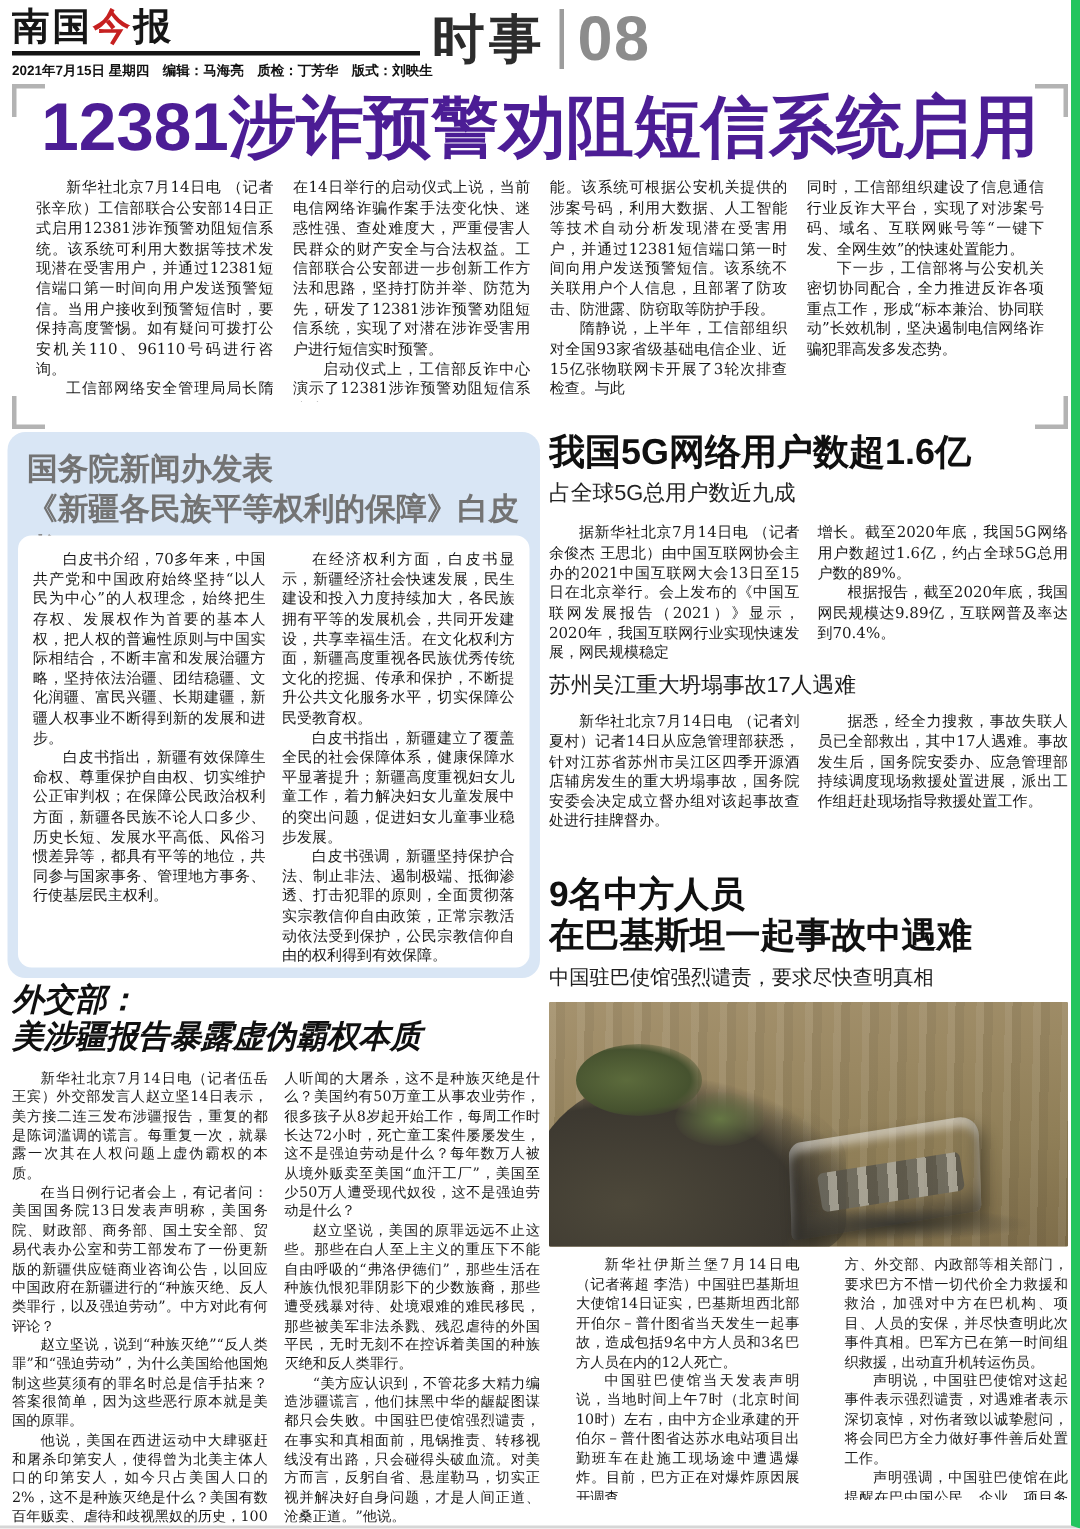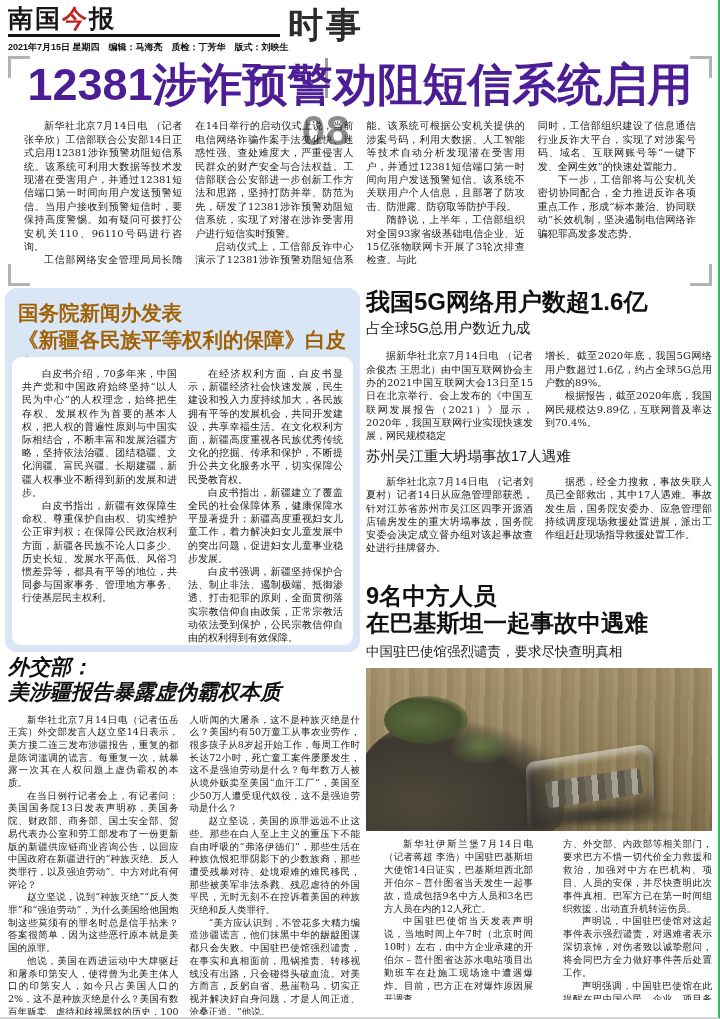--- a/index.html
+++ b/index.html
@@ -1,29 +1,29 @@
 <!DOCTYPE html>
 <html><head>
 <meta charset="utf-8">
 <style>
   * { margin:0; padding:0; box-sizing:border-box; }
   html,body { background:#e9e9e9; }
   .page {
     position:relative; width:720px; height:1019px; margin:0 auto;
     background:#ffffff; overflow:hidden; color:#1a1a1a;
     font-family:"DejaVu Serif", serif;
-    border-right:2px solid #22c55e; border-bottom:2px solid #d6d6d6;
+    border-right:6px solid #22c55e; border-bottom:2px solid #d6d6d6;
   }
   
   .masthead { position:absolute; left:8px; top:6px; width:280px; }
   .logo { font-family:"Liberation Sans", sans-serif; font-weight:900; font-size:25px; letter-spacing:2px; color:#161616; line-height:1; }
   .logo .red { color:#c62020; }
   .masthead-rule { width:272px; border-bottom:3px solid #141414; margin-top:3px; }
   .dateline { margin-top:4px; font-family:"Liberation Sans", sans-serif; font-weight:bold; font-size:9px; color:#111; white-space:nowrap; }
-  .section-block { position:absolute; left:288px; top:2px; display:flex; align-items:center; gap:9px; font-family:"Liberation Sans", sans-serif;flex-direction:column; }
+  .section-block { position:absolute; left:288px; top:2px; display:flex; align-items:center; gap:9px; font-family:"Liberation Sans", sans-serif; }
   .section-name { font-size:35px; font-weight:bold; color:#2c2c2c; letter-spacing:3px; }
   .vbar { width:3px; height:40px; background:#9c9c9c; }
   .page-num { font-size:42px; font-weight:bold; color:#8c8c8c; letter-spacing:1px; }
 
   
   .lead { position:absolute; left:8px; top:56px; width:704px; height:230px; }
   .corner { position:absolute; width:22px; height:22px; }
   .c-tl { top:0; left:0; border-top:3px solid #b3b3b3; border-left:3px solid #b3b3b3; }
   .c-tr { top:0; right:0; border-top:3px solid #b3b3b3; border-right:3px solid #b3b3b3; }
   .c-bl { bottom:0; left:0; border-bottom:3px solid #b3b3b3; border-left:3px solid #b3b3b3; }
@@ -34,21 +34,21 @@
     font-size:45px; line-height:1.12; color:#4c1d95; letter-spacing:0px; white-space:nowrap;
   }
   .lead-body { display:flex; gap:13px; padding:9px 16px 0; height:158px; overflow:hidden; }
   .lead-body .col { flex:1; font-size:10px; line-height:13.4px; text-align:justify; }
 
   p.para { text-indent:2em; }
   p.cont { text-indent:0; }
 
   
   .bluebox { position:absolute; left:5px; top:288px; width:355px; height:364px; background:#d9e6f5; border-radius:12px; }
-  .blue-head { padding:11px 13px 6px; font-family:"Liberation Sans", sans-serif; font-weight:bold; font-size:20.5px; line-height:1.32; color:#a16207; }
+  .blue-head { padding:11px 13px 6px; font-family:"Liberation Sans", sans-serif; font-weight:bold; font-size:20.5px; line-height:1.32; color:#737373; }
   .whitebox { position:absolute; left:7px; right:7px; top:69px; bottom:7px; background:#ffffff; border-radius:9px; padding:10px 10px; display:flex; gap:11px; overflow:hidden; }
   .whitebox .col { flex:1; font-size:10px; line-height:13.2px; text-align:justify; }
 
   
   .mofa { position:absolute; left:8px; top:655px; width:352px; height:360px; overflow:hidden; }
   .mofa-head { font-family:"Liberation Sans", sans-serif; font-weight:bold; font-size:21px; line-height:1.18; color:#101010;font-style:italic; }
   .mofa-body { display:flex; gap:11px; margin-top:9px; height:302px; overflow:hidden; }
   .mofa-body .col { flex:1; font-size:9.5px; line-height:12.7px; text-align:justify; }
 
   

